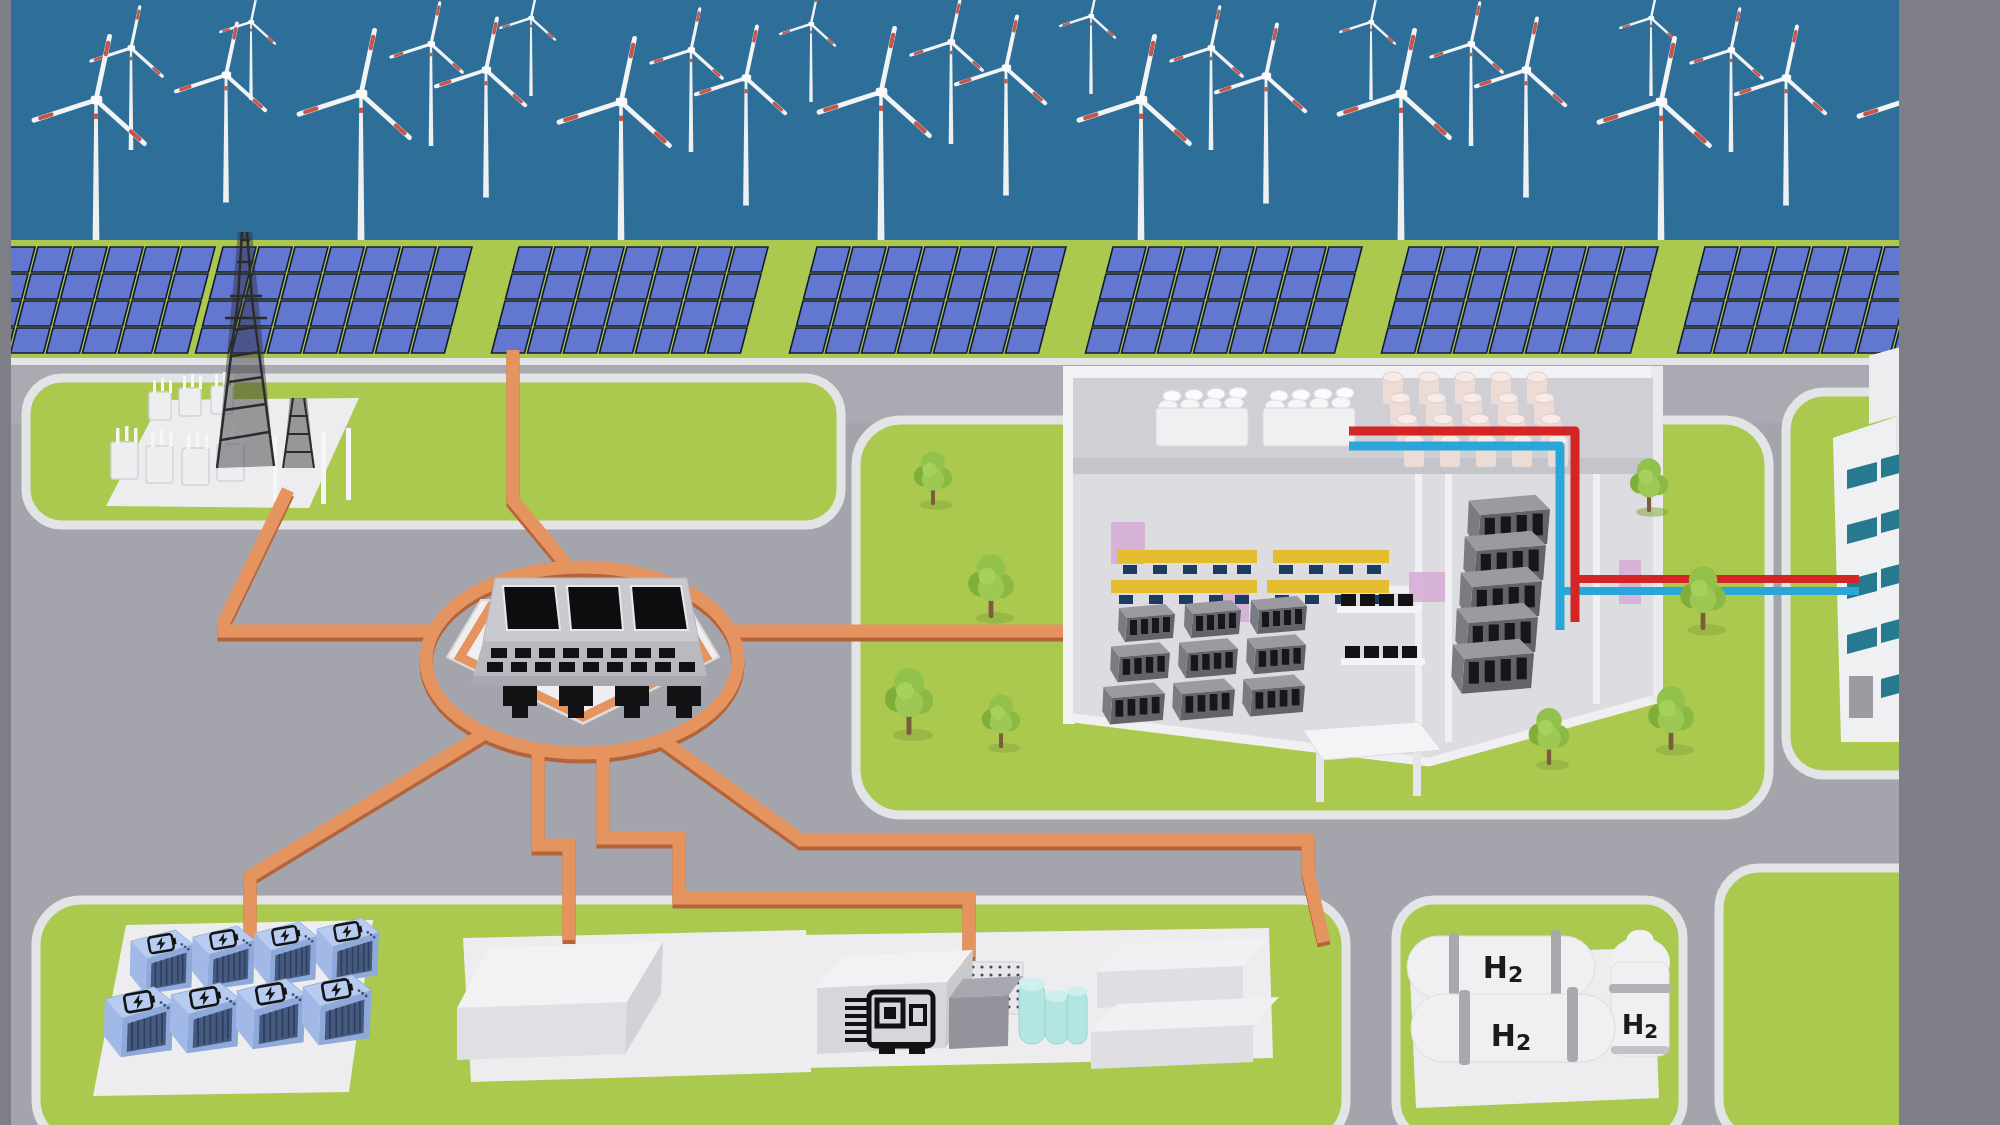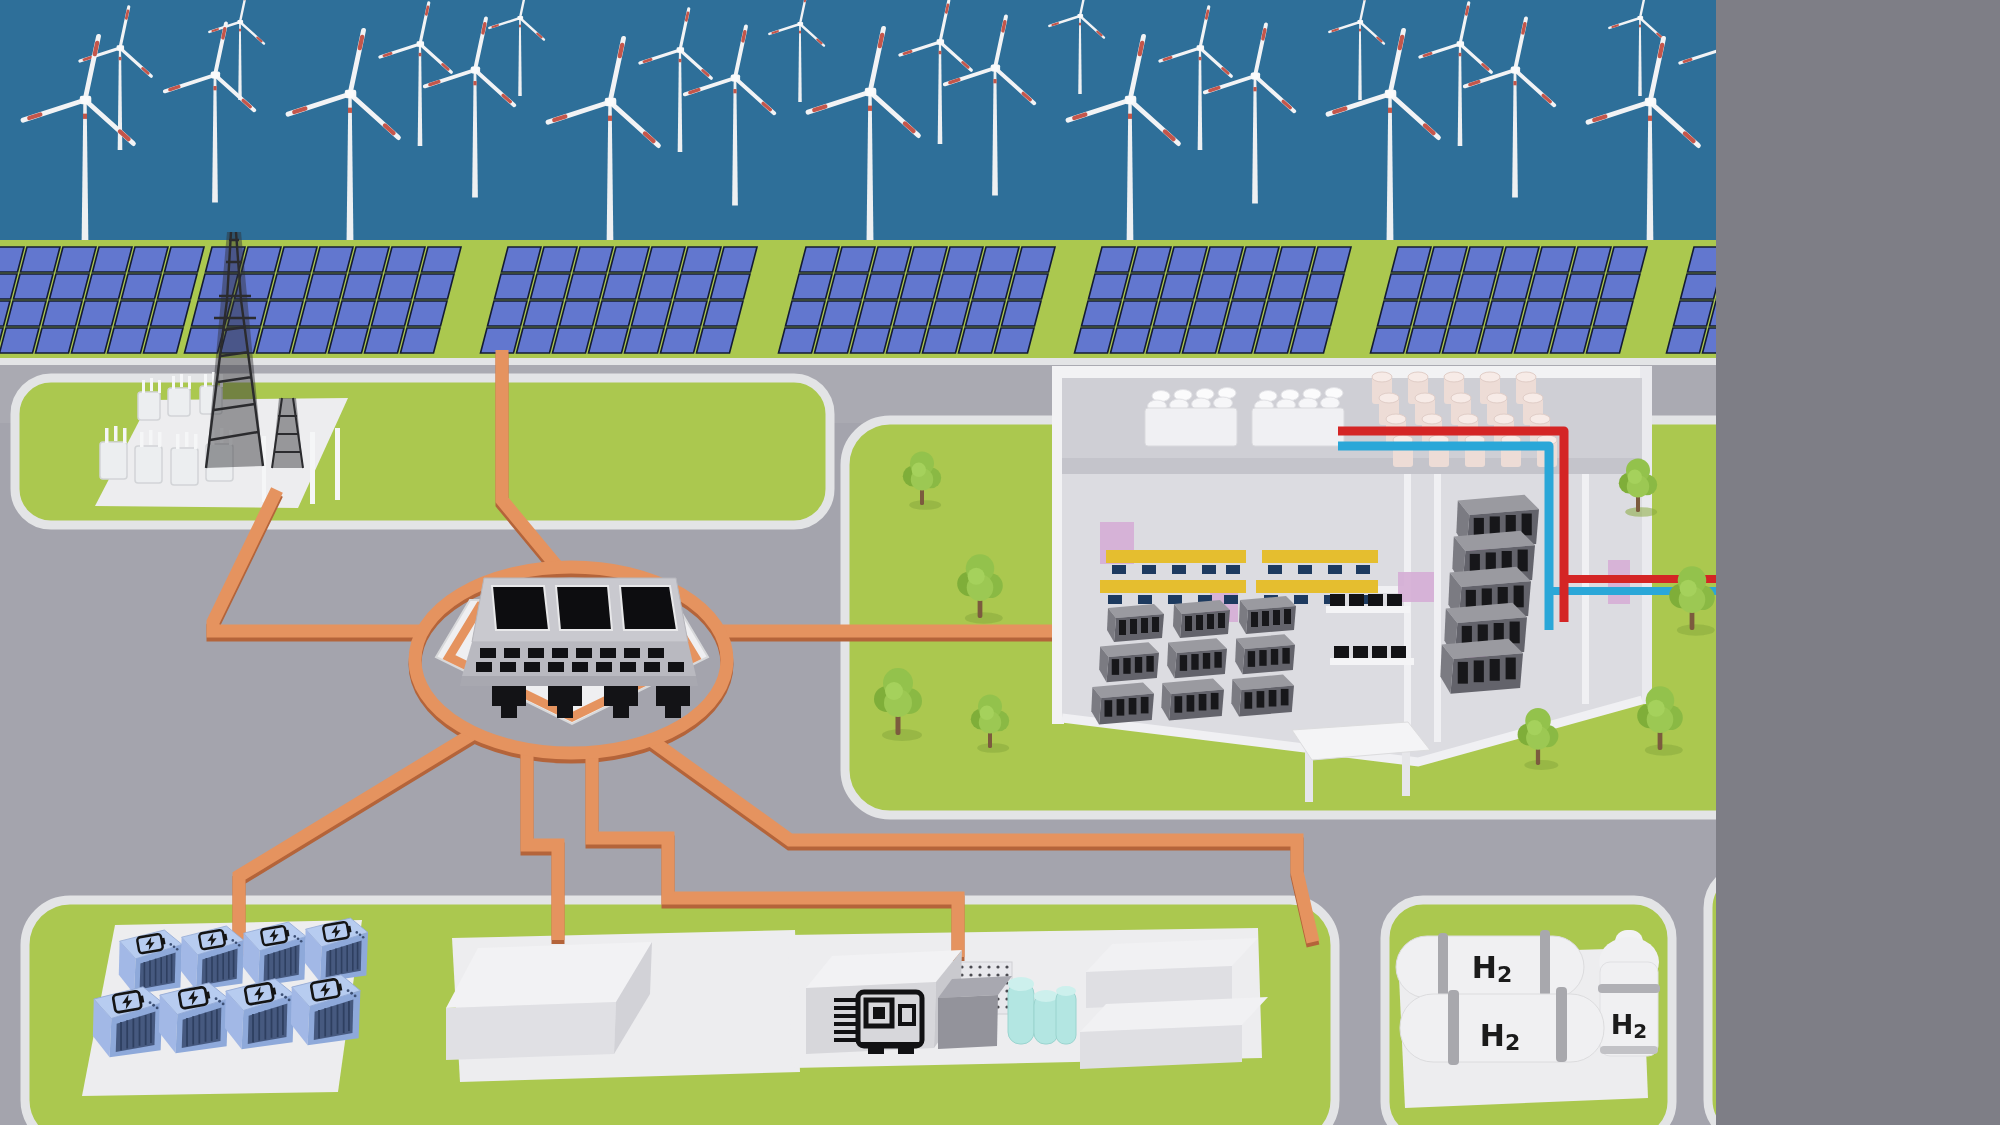--- a/index.html
+++ b/index.html
@@ -1,17 +1,17 @@
 <!DOCTYPE html>
 <html><head>
 <meta charset="utf-8">
 <style>
   html,body{margin:0;padding:0;background:#7e7e86;}
-  .stage{width:1716px;height:1125px;position:relative;overflow:hidden;
-         font-family:"DejaVu Sans","Liberation Sans",sans-serif;}
+  .stage{width:1888px;height:1125px;position:relative;overflow:hidden;
+         font-family:"DejaVu Sans","Liberation Sans",sans-serif;margin-left:11px;}
   svg{display:block;}
   text{font-family:"DejaVu Sans","Liberation Sans",sans-serif;font-weight:700;fill:#1b1b1b;}
 </style>
 </head>
 <body>
 
 <div class="stage">
 <svg width="2000" height="1125" viewBox="0 0 2000 1125">
 <defs>
 

